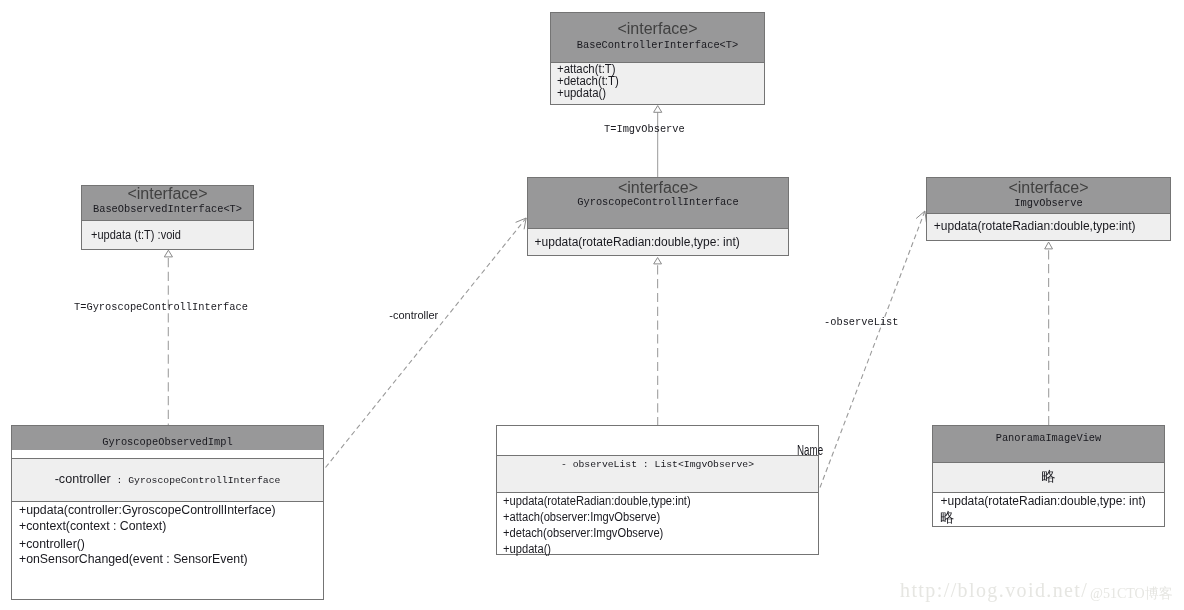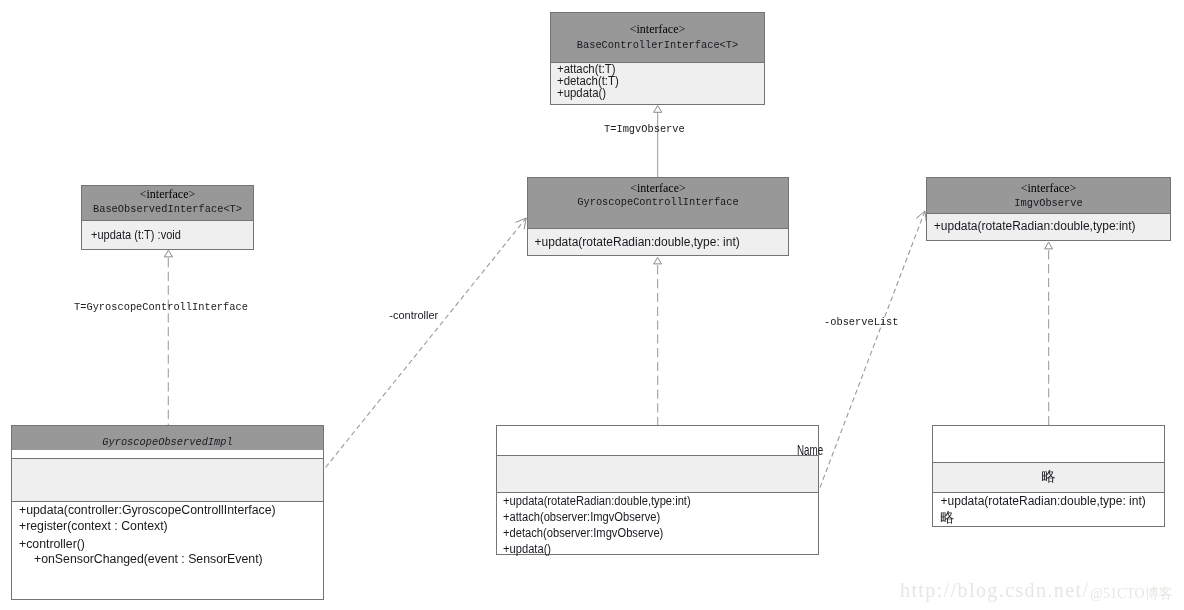--- a/index.html
+++ b/index.html
@@ -7,21 +7,21 @@
   body{width:1184px;height:610px;position:relative;overflow:hidden;
        font-family:"Liberation Sans",sans-serif;color:#000;}
   #canvas{position:absolute;left:0;top:0;width:1184px;height:610px;}
   #edges{position:absolute;left:0;top:0;z-index:0;}
   .uml-box{position:absolute;z-index:1;box-sizing:border-box;border:1px solid #747474;background:#fff;}
   .uml-head{position:absolute;left:0;right:0;top:0;background:#989899;box-sizing:border-box;
             text-align:center;overflow:hidden;}
   .uml-attrs{position:absolute;left:0;right:0;background:#efefef;box-sizing:border-box;overflow:hidden;}
   .uml-ops{position:absolute;left:0;right:0;background:#ffffff;box-sizing:border-box;overflow:hidden;}
   .divider{position:absolute;left:0;right:0;height:1px;background:#747474;}
-  .stereo{font-family:Liberation Serif, serif;font-size:12px;line-height:16px;color:#000000;}
+  .stereo{font-family:Liberation Sans, sans-serif;font-size:16px;line-height:16px;color:#404040;}
   .cname{font-family:"Liberation Mono",monospace;font-size:11.5px;line-height:16px;color:#19191f;
          transform:scaleX(0.9);}
   .member{position:absolute;font-family:"Liberation Sans",sans-serif;font-size:12px;line-height:12px;
           white-space:pre;color:#19191f;transform-origin:left top;}
   .attr-sans{font-family:"Liberation Sans",sans-serif;font-size:12.6px;}
   .attr-mono{font-family:"Liberation Mono",monospace;font-size:9.75px;}
   .cjk{font-family:"DejaVu Sans",sans-serif;font-size:14px;}
   .edge-label{position:absolute;z-index:2;font-family:"Liberation Mono",monospace;font-size:11.5px;color:#19191f;
               white-space:pre;transform:scaleX(0.9);transform-origin:left top;}
   .wm-cjk{font-family:"DejaVu Serif",serif;}
@@ -102,56 +102,61 @@
     <div class="uml-head" style="height:35px;">
       <div class="stereo" style="position:absolute;left:0;right:0;top:1.6px;">&lt;interface&gt;</div>
       <div class="cname" style="position:absolute;left:0;right:0;top:17.0px;">ImgvObserve</div>
     </div>
     <div class="uml-ops" style="top:36px;bottom:0;background:#efefef;"></div>
     <div class="divider" style="top:35px;"></div>
     <div class="member" style="left:6.8px;top:42.2px;">+updata(rotateRadian:double,type:int)</div>
   </div>
 
   <div class="uml-box" id="box-goi" style="left:11px;top:425px;width:313px;height:175px;">
-    <div class="uml-head" style="height:24px;font-style:italic;">
+    <div class="uml-head" style="height:24px;">
       <div class="cname" style="position:absolute;left:0;right:0;top:7.8px;">GyroscopeObservedImpl</div>
     </div>
     <div class="uml-attrs" style="top:33px;height:42px;"></div>
     <div class="uml-ops" style="top:76px;bottom:0;"></div>
     <div class="divider" style="top:32px;"></div>
     <div class="divider" style="top:75px;"></div>
+    <div class="member" style="left:0;right:0;top:47.4px;text-align:center;"><span class="attr-sans">-controller</span><span class="attr-mono"> : GyroscopeControllInterface</span></div>
     <div class="member" style="left:7px;top:78.1px;font-size:12.3px;">+updata(controller:GyroscopeControllInterface)</div>
-    <div class="member" style="left:7px;top:93.5px;font-size:12.3px;">+register(context : Context)</div>
+    <div class="member" style="left:7px;top:93.5px;font-size:12.3px;">+context(context : Context)</div>
     <div class="member" style="left:7px;top:112.1px;font-size:12.3px;">+controller()</div>
-    <div class="member" style="left:22px;top:127.0px;font-size:12.3px;">+onSensorChanged(event : SensorEvent)</div>
+    <div class="member" style="left:7px;top:127.0px;font-size:12.3px;">+onSensorChanged(event : SensorEvent)</div>
   </div>
 
   <div class="uml-box" id="box-gcimpl" style="left:496px;top:425px;width:323px;height:130px;">
     <div class="uml-attrs" style="top:30px;height:36px;"></div>
     <div class="uml-ops" style="top:67px;bottom:0;"></div>
     <div class="divider" style="top:29px;"></div>
     <div class="divider" style="top:66px;"></div>
+    <div class="member attr-mono" style="left:0;right:0;top:33px;text-align:center;">- observeList : List&lt;ImgvObserve&gt;</div>
     <div class="member" style="left:6.2px;top:69.0px;transform:scaleX(0.93);">+updata(rotateRadian:double,type:int)</div>
     <div class="member" style="left:6.2px;top:85.1px;transform:scaleX(0.93);">+attach(observer:ImgvObserve)</div>
     <div class="member" style="left:6.2px;top:100.7px;transform:scaleX(0.93);">+detach(observer:ImgvObserve)</div>
     <div class="member" style="left:6.2px;top:117.4px;transform:scaleX(0.93);">+updata()</div>
   </div>
 
   <div class="uml-box" id="box-piv" style="left:932px;top:425px;width:233px;height:102px;">
+    <div class="uml-head" style="height:36px;">
+      <div class="cname" style="position:absolute;left:0;right:0;top:3.7px;">PanoramaImageView</div>
+    </div>
     <div class="uml-attrs" style="top:37px;height:29px;"></div>
     <div class="uml-ops" style="top:67px;bottom:0;"></div>
     <div class="divider" style="top:36px;"></div>
     <div class="divider" style="top:66px;"></div>
     <div class="member cjk" style="left:0;right:0;top:43.7px;text-align:center;">略</div>
     <div class="member" style="left:7.6px;top:68.9px;">+updata(rotateRadian:double,type: int)</div>
     <div class="member cjk" style="left:7.2px;top:84.8px;">略</div>
   </div>
 
   <div class="edge-label" style="left:604.4px;top:121.8px;">T=ImgvObserve</div>
   <div class="edge-label" style="left:73.6px;top:300px;">T=GyroscopeControllInterface</div>
   <div class="edge-label lbl-sans" style="left:389.3px;top:308.6px;font-size:11px;">-controller</div>
   <div class="edge-label" style="left:824.4px;top:314.8px;">-observeList</div>
   <div class="edge-label lbl-sans" style="left:797px;top:441.9px;font-size:14px;transform:scaleX(0.7);">Name</div>
 
-  <div class="watermark" style="left:900px;top:579px;font-size:20px;letter-spacing:1.4px;">http://blog.csdn.net/</div>
+  <div class="watermark" style="left:900px;top:579px;font-size:20px;letter-spacing:1.4px;">http://blog.void.net/</div>
   <div class="watermark wm-cjk" style="left:1090px;top:585px;font-size:14px;">@51CTO博客</div>
 
 </div>
 
 </body></html>

